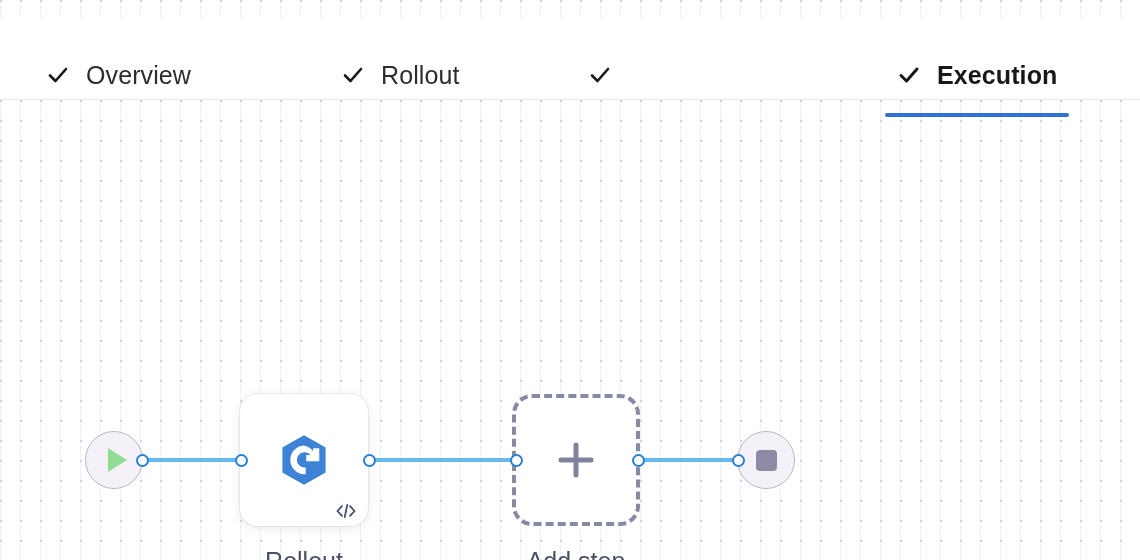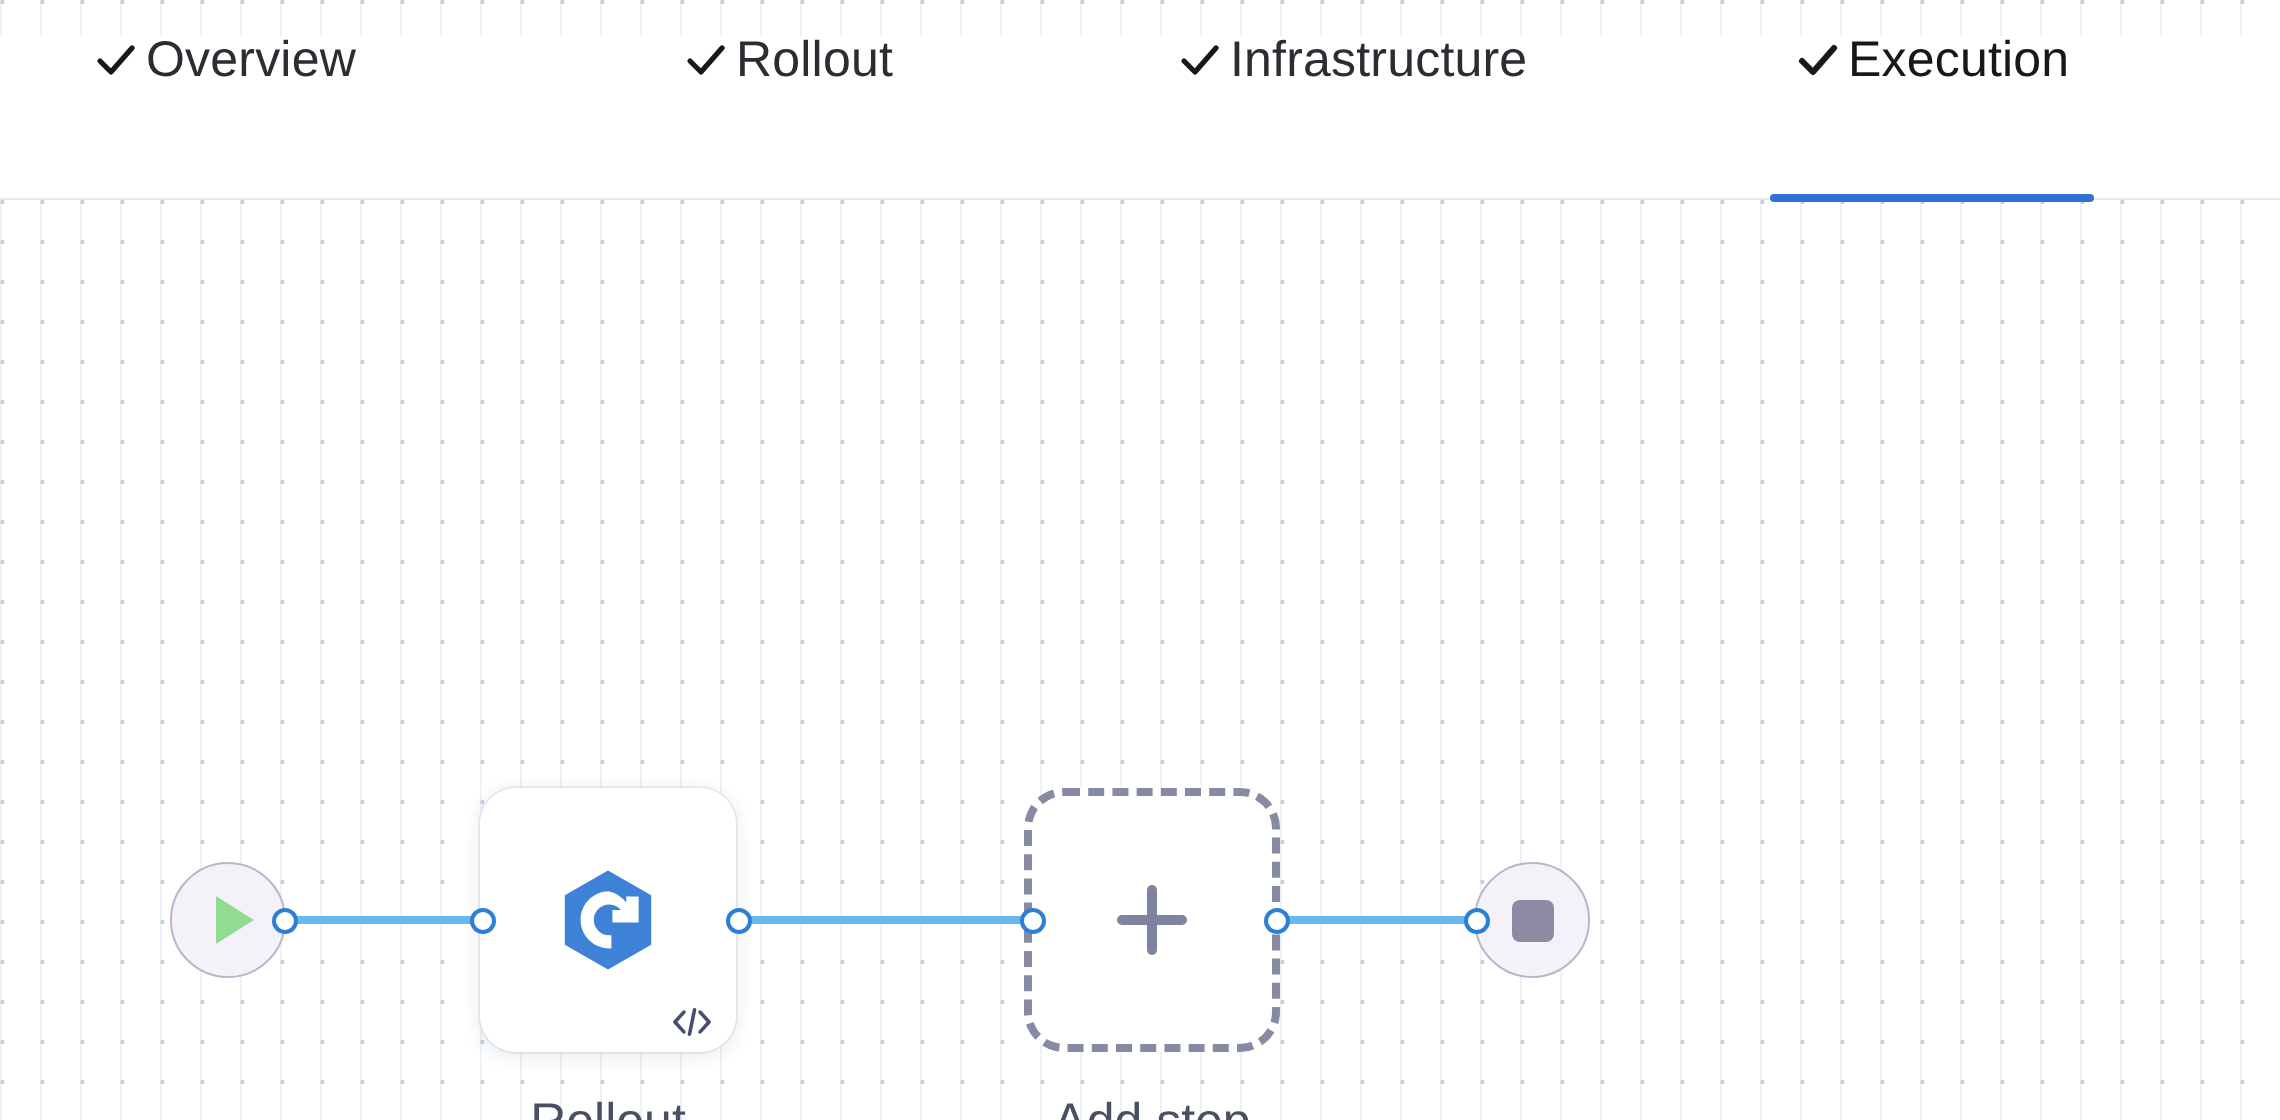--- a/index.html
+++ b/index.html
@@ -44,25 +44,25 @@
     left: 0;
     width: 1140px;
     height: 82px;
     background: #ffffff;
     border-bottom: 1px solid #e6e8ec;
     z-index: 5;
   }
 
   .tab {
     position: absolute;
-    top: 0;
+    top: 16px;
     height: 82px;
     display: flex;
-    align-items: flex-start;
-    gap: 3px;
+    align-items: center;
+    gap: 16px;
     padding: 0 16px;
     cursor: pointer;
     user-select: none;
   }
 
   .tab-check {
     display: block;
     width: 24px;
     height: 24px;
     flex: 0 0 24px;
@@ -72,21 +72,21 @@
 
   .tab-label {
     font-size: 25px;
     line-height: 1;
     color: #2b2d33;
     letter-spacing: 0.1px;
     white-space: nowrap;
   }
 
   .tab.active .tab-label {
-    font-weight: normal;
+    font-weight: bold;
     color: #17181c;
   }
 
   .tab-underline {
     position: absolute;
     left: 4px;
     right: 4px;
     bottom: -1px;
     height: 4px;
     background: #2f72d3;
@@ -269,21 +269,20 @@
       <span class="tab-label">Rollout</span>
 
     </div>
 
     <div class="tab" style="left:572px;">
       <span class="tab-check">
         <svg viewBox="0 0 24 24" fill="none" stroke="currentColor" stroke-width="2.6" stroke-linecap="round" stroke-linejoin="round">
             <polyline points="4,12.5 9.5,18 20,6"></polyline>
           </svg>
       </span>
-      <span class="tab-label">Infrastructure</span>
 
     </div>
 
     <div class="tab active" style="left:881px;">
       <span class="tab-check">
         <svg viewBox="0 0 24 24" fill="none" stroke="currentColor" stroke-width="3" stroke-linecap="round" stroke-linejoin="round">
             <polyline points="4,12.5 9.5,18 20,6"></polyline>
           </svg>
       </span>
       <span class="tab-label">Execution</span>

